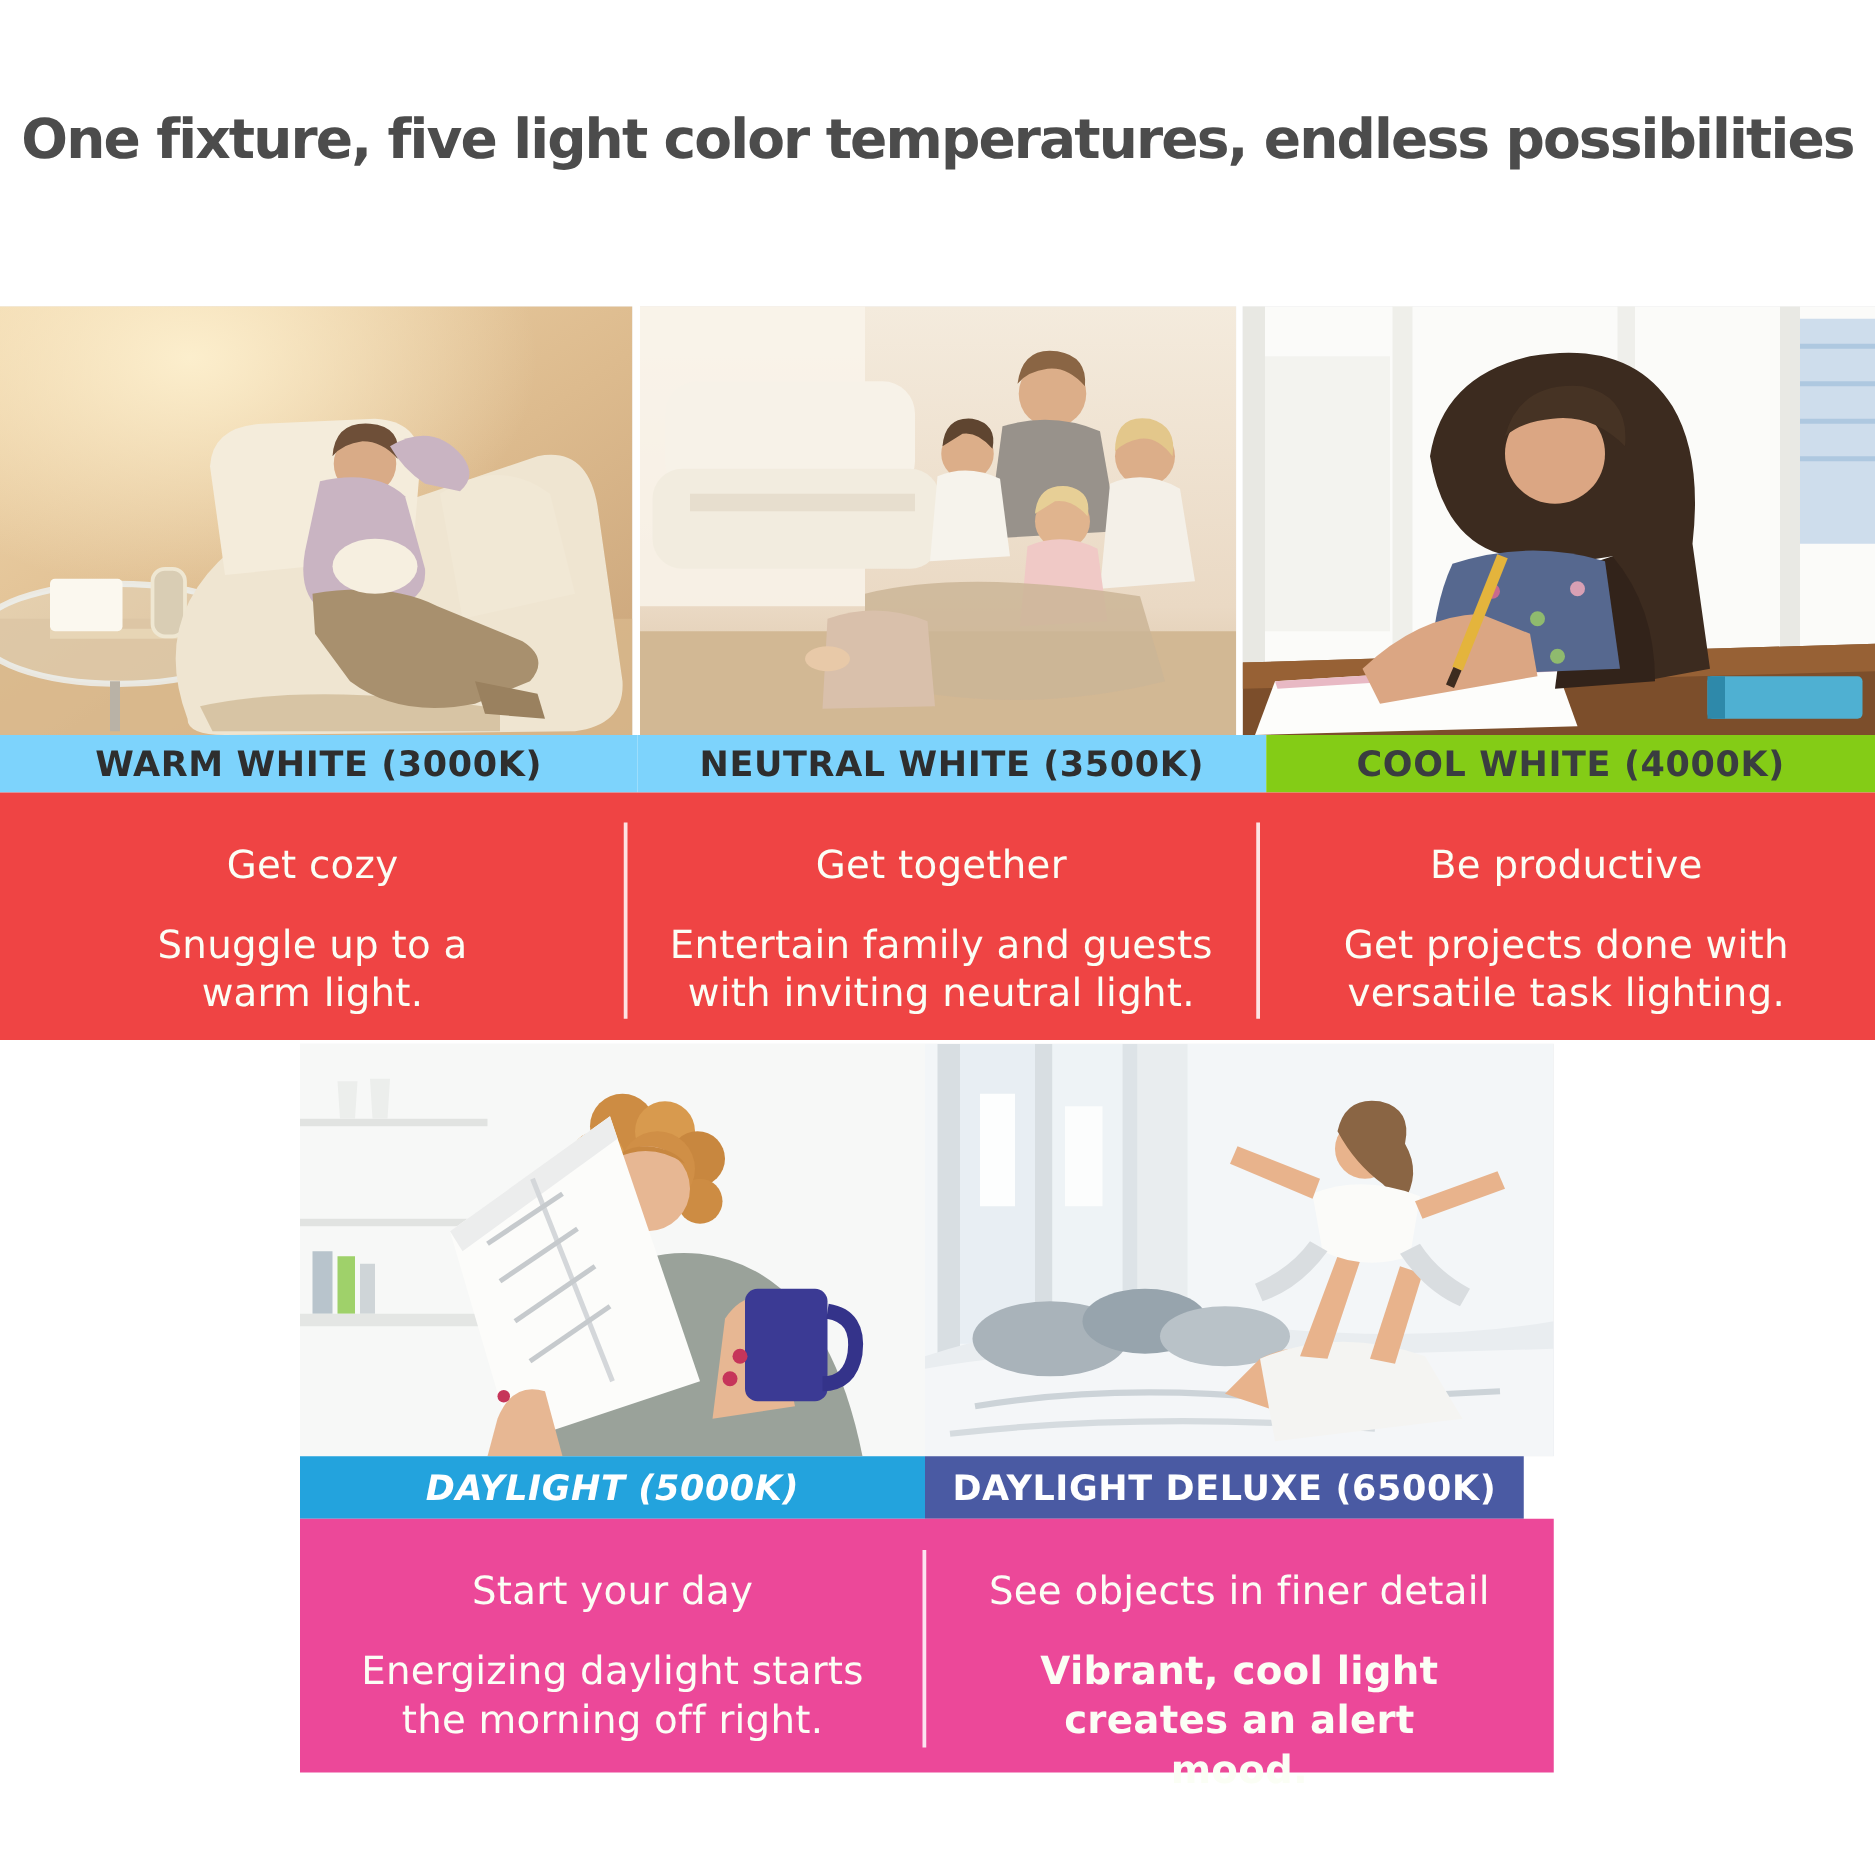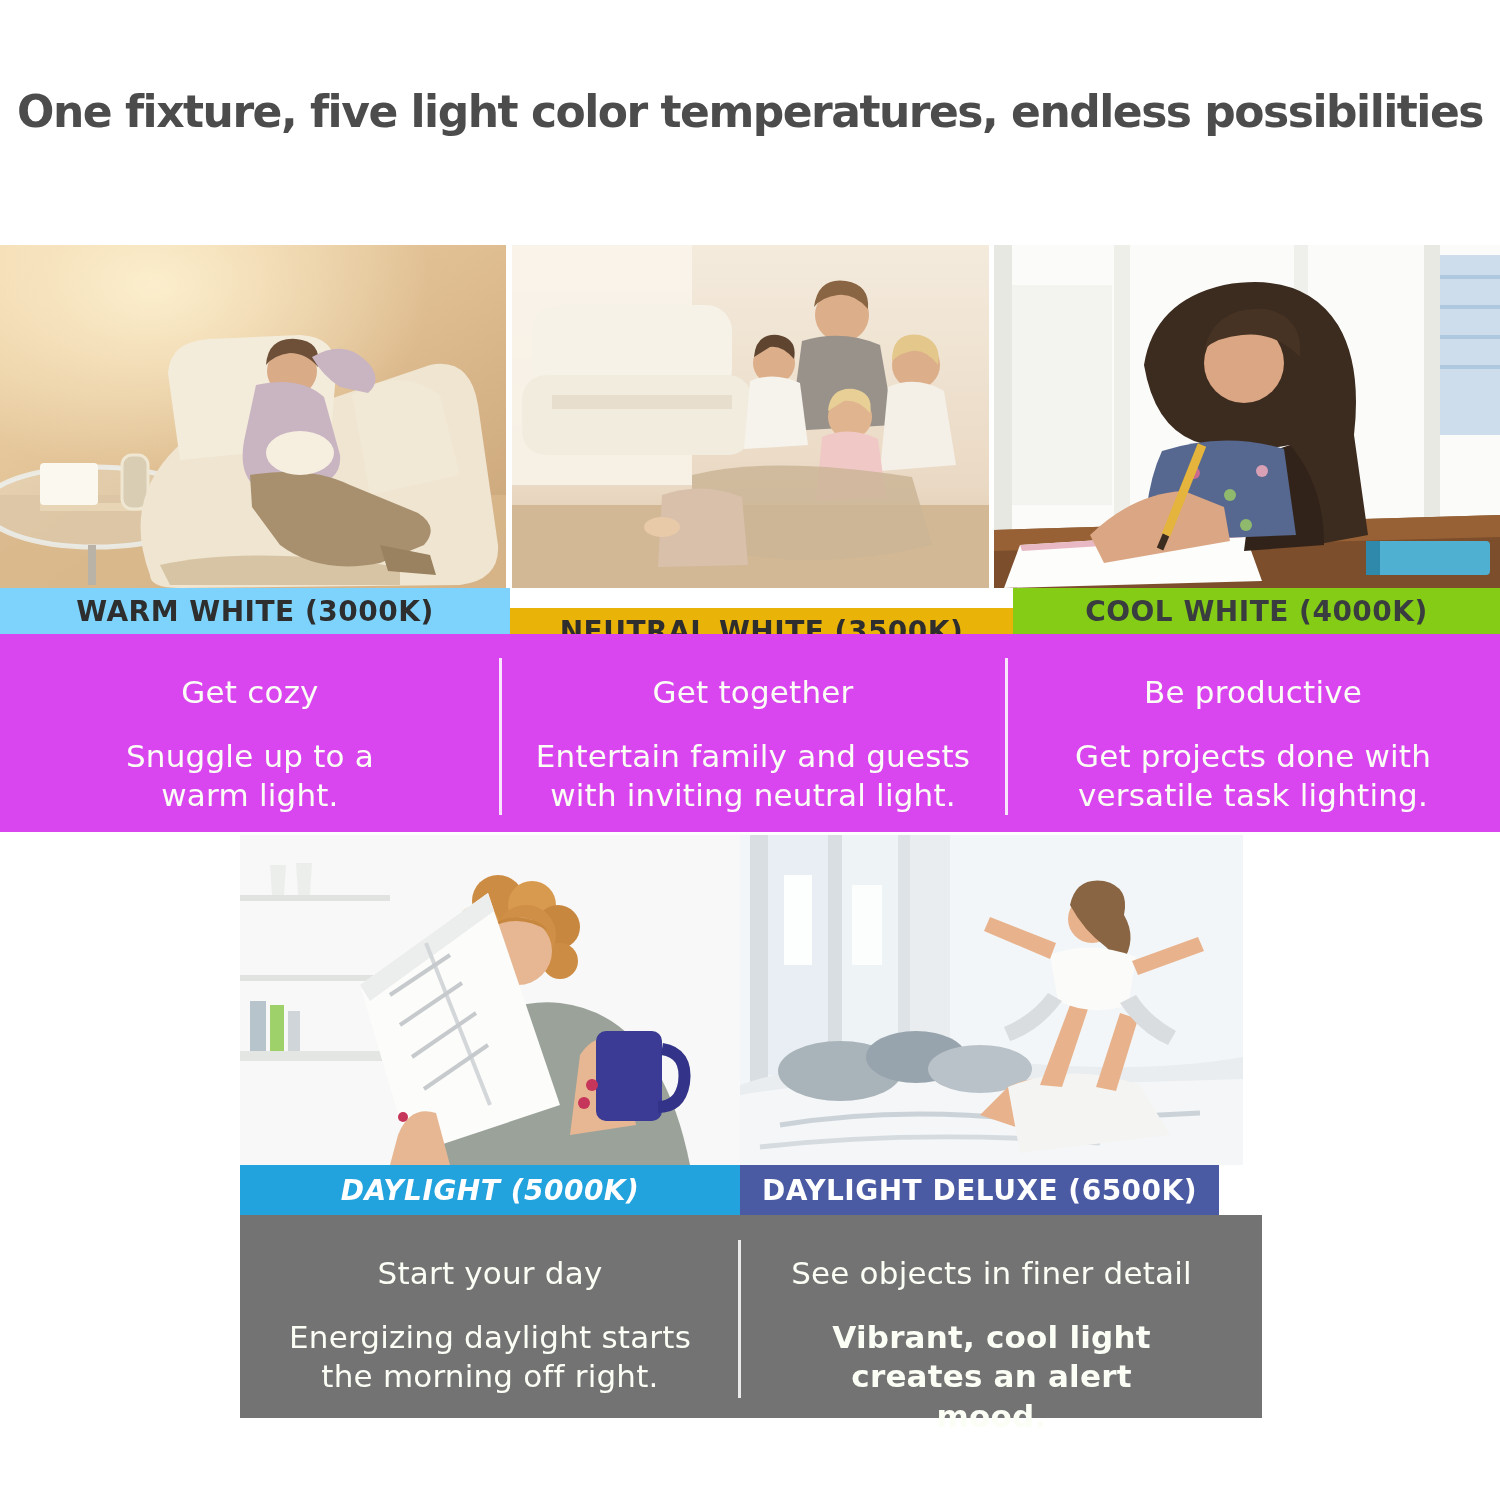--- a/index.html
+++ b/index.html
@@ -170,28 +170,28 @@
 
       <path d="M96 290 Q140 248 190 246 L230 262 L236 296 L110 318 Z" fill="#dba683"></path>
       <line x1="208" y1="200" x2="172" y2="290" stroke="#e4b43c" stroke-width="9"></line>
       <line x1="172" y1="290" x2="166" y2="304" stroke="#3c2b1f" stroke-width="7"></line>
     </svg>
   </div>
 
   <div class="bar" id="bar-warm" style="background: #7dd3fc;">
     <span>WARM WHITE (3000K)</span>
   </div>
-  <div class="bar" id="bar-neutral" style="background: #eab308; margin-top: 20px;">
+  <div class="bar" id="bar-neutral" style="background: #7dd3fc;">
     <span>NEUTRAL WHITE (3500K)</span>
   </div>
   <div class="bar" id="bar-cool" style="background: #84cc16;">
     <span>COOL WHITE (4000K)</span>
   </div>
 
-  <div class="green-panel" id="green-top" style="background: #d946ef;">
+  <div class="green-panel" id="green-top" style="background: #ef4444;">
     <div class="panel-col" id="col-cozy">
       <div class="heading">Get cozy</div>
       <div class="body">Snuggle up to a warm light.</div>
     </div>
     <div class="divider" id="divider-1"></div>
     <div class="panel-col" id="col-together">
       <div class="heading">Get together</div>
       <div class="body">Entertain family and guests with inviting neutral light.</div>
     </div>
     <div class="divider" id="divider-2"></div>
@@ -280,21 +280,21 @@
     </svg>
   </div>
 
   <div class="bar" id="bar-day" style="background: rgb(35, 163, 221);">
     <span>DAYLIGHT (5000K)</span>
   </div>
   <div class="bar" id="bar-deluxe" style="background: rgb(74, 90, 163);">
     <span>DAYLIGHT DELUXE (6500K)</span>
   </div>
 
-  <div class="green-panel" id="green-bottom" style="background: #737373; padding-left: 19px;">
+  <div class="green-panel" id="green-bottom" style="background: #ec4899;">
     <div class="panel-col" id="col-start">
       <div class="heading">Start your day</div>
       <div class="body">Energizing daylight starts the morning off right.</div>
     </div>
     <div class="divider" id="divider-3"></div>
     <div class="panel-col" id="col-detail">
       <div class="heading">See objects in finer detail</div>
       <div class="body">Vibrant, cool light creates an alert mood.</div>
     </div>
   </div>

